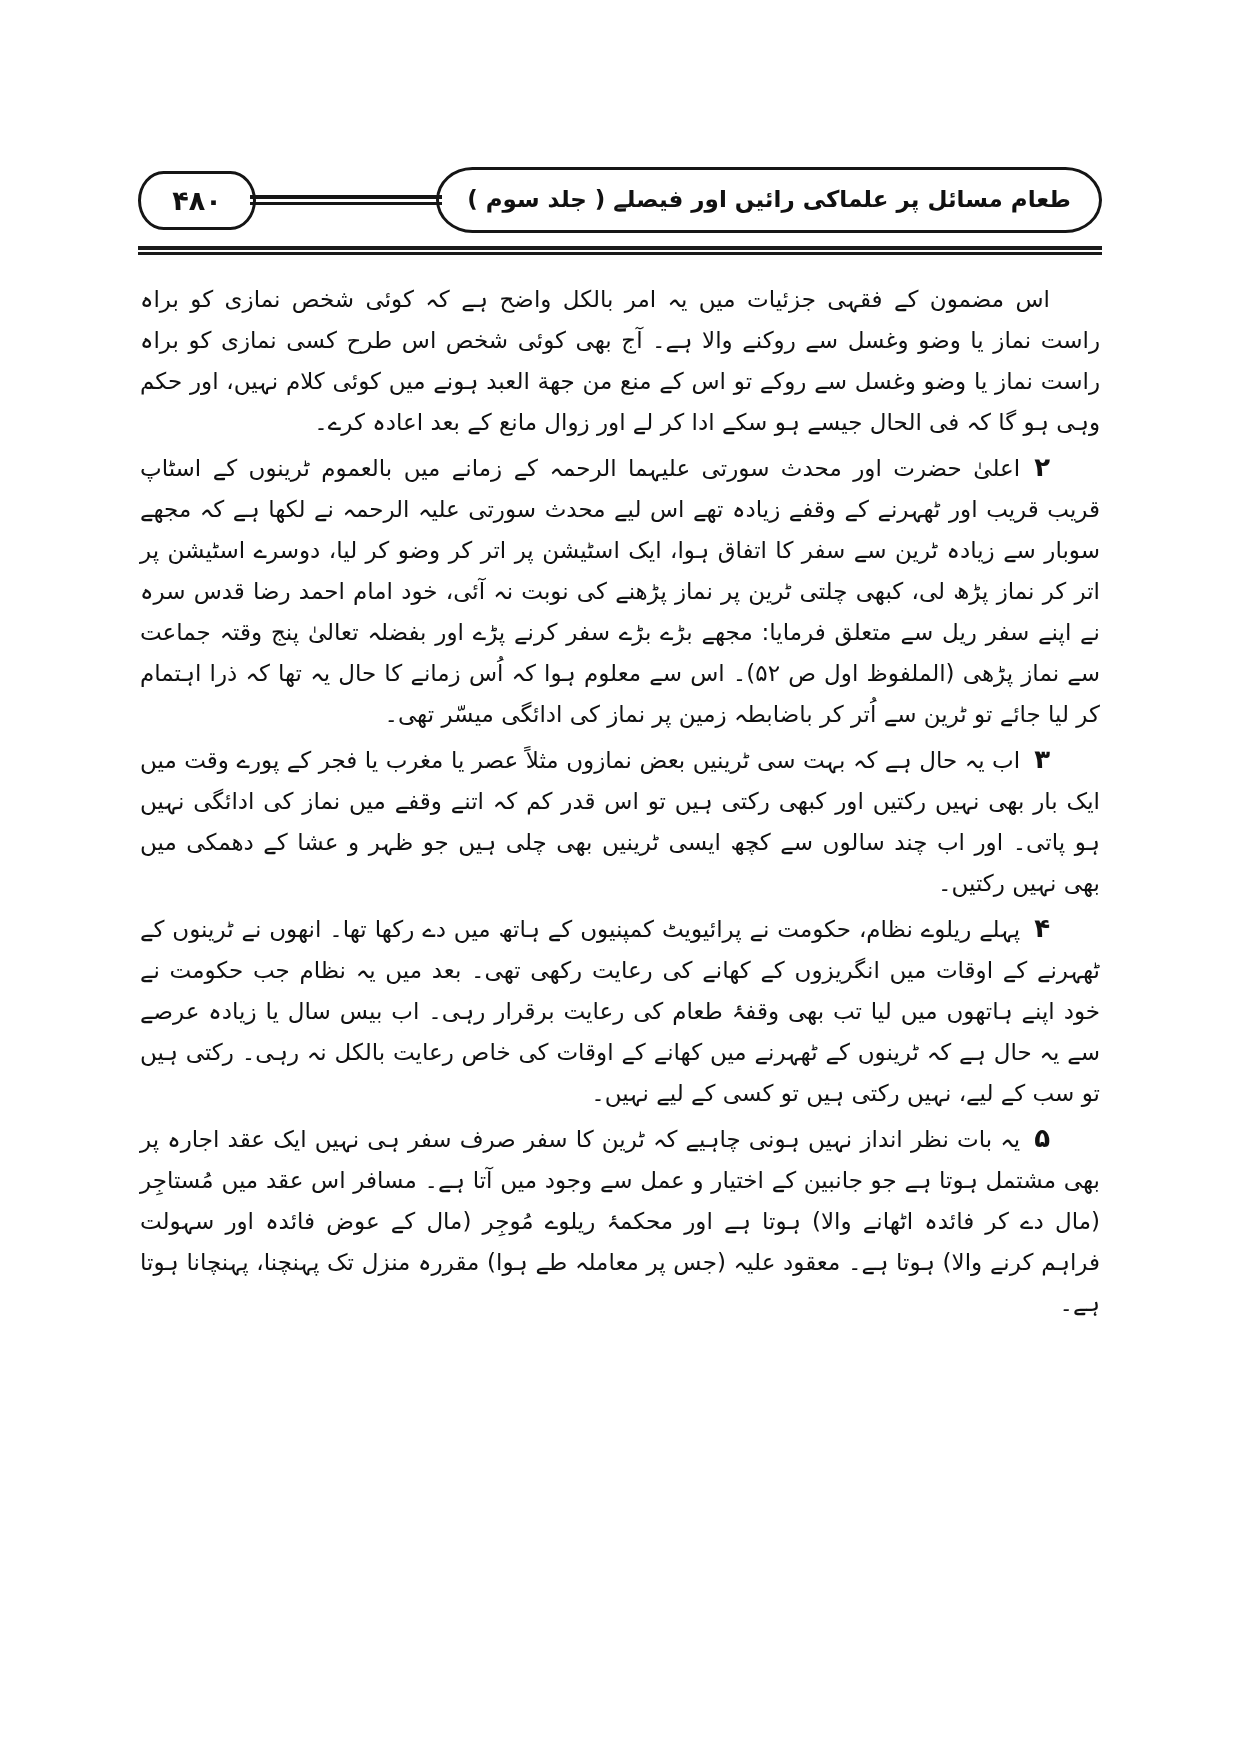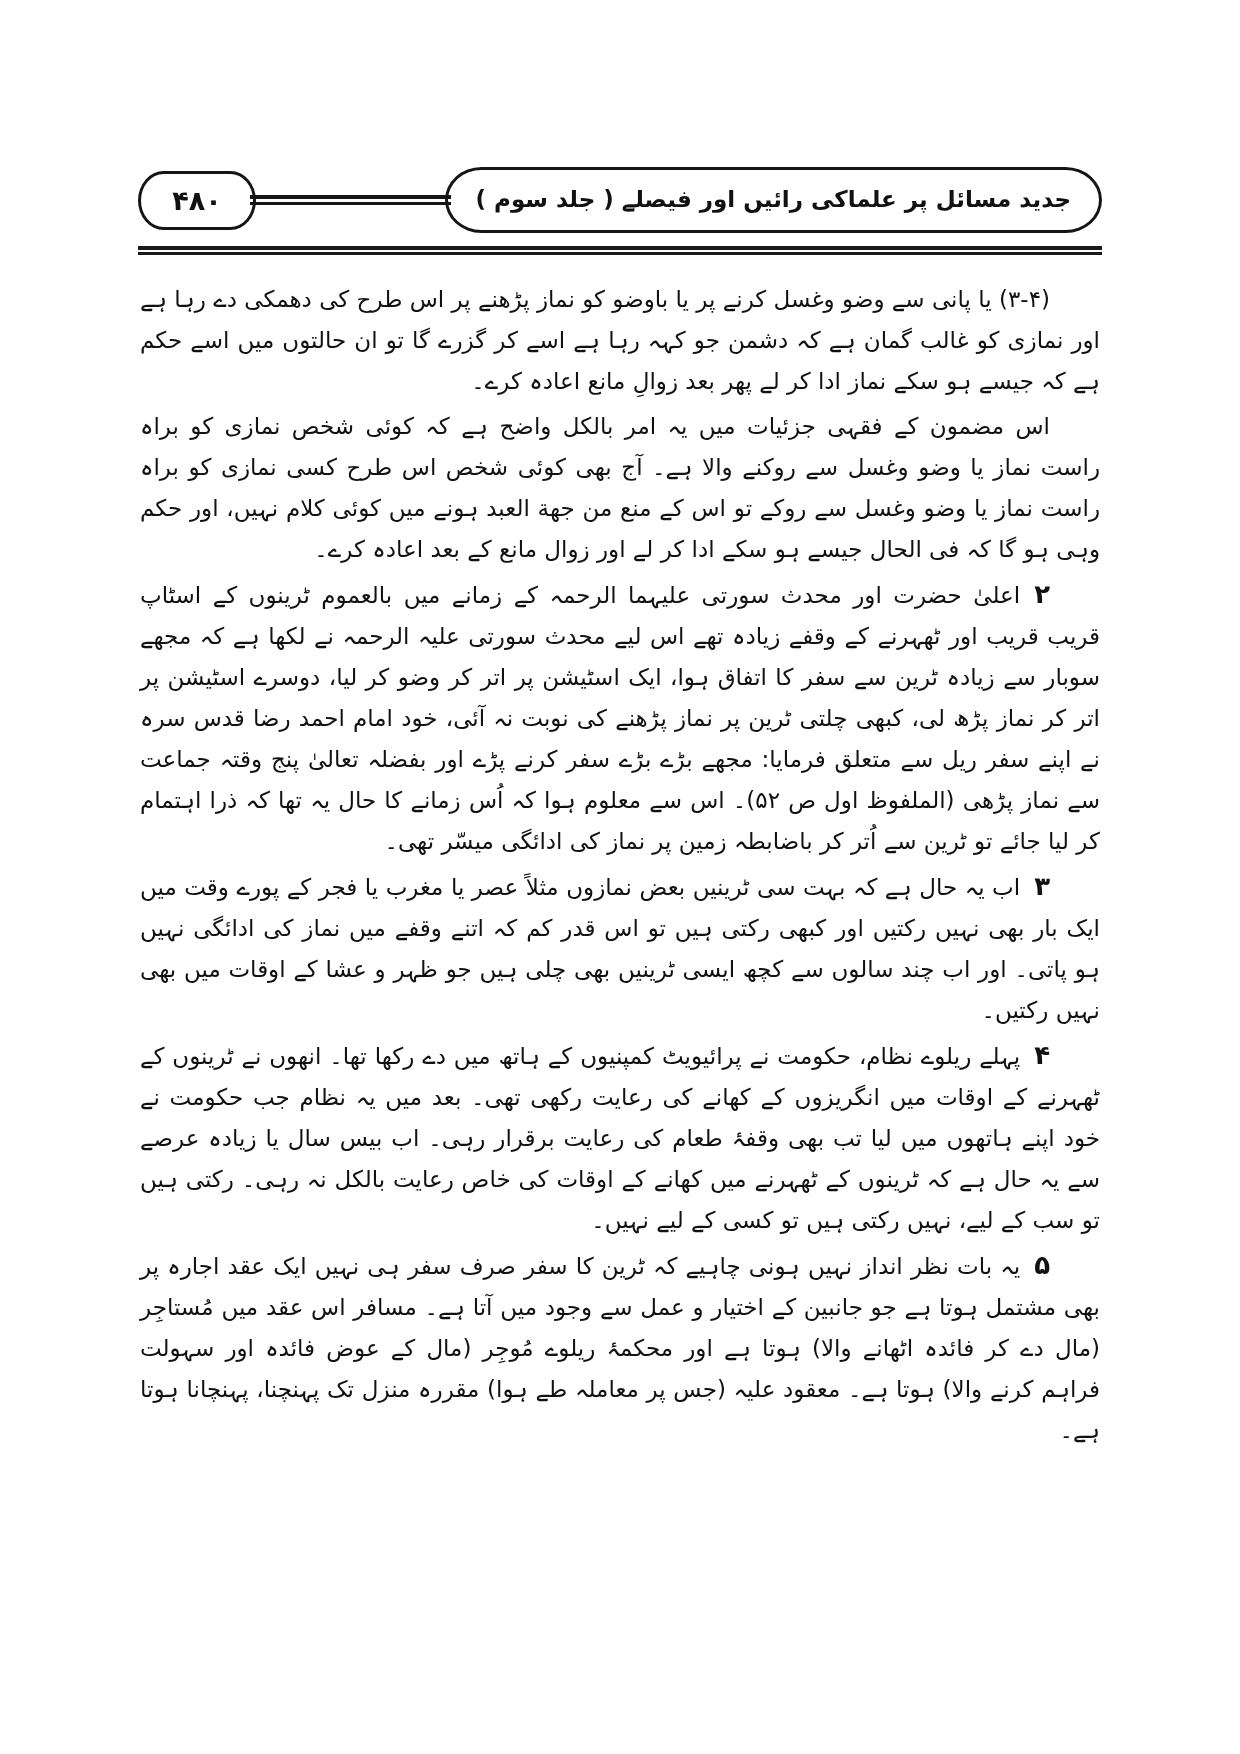--- a/index.html
+++ b/index.html
@@ -76,39 +76,38 @@
   }
 </style>
 </head>
 <body>
 
 <div class="page">
 
   <div class="header">
     <div class="page-num-pill">۴۸۰</div>
     <div class="header-connector"></div>
-    <div class="title-oval">جدید مسائل پر علماکی رائیں اور فیصلے ( جلد سوم )</div>
+    <div class="title-oval">طعام مسائل پر علماکی رائیں اور فیصلے ( جلد سوم )</div>
   </div>
 
   <div class="double-rule"></div>
 
   <div class="body-text">
 
-    <p class="para">(۳-۴) یا پانی سے وضو وغسل کرنے پر یا باوضو کو نماز پڑھنے پر اس طرح کی دھمکی دے رہا ہے اور نمازی کو غالب گمان ہے کہ دشمن جو کہہ رہا ہے اسے کر گزرے گا تو ان حالتوں میں اسے حکم ہے کہ جیسے ہو سکے نماز ادا کر لے پھر بعد زوالِ مانع اعادہ کرے۔</p>
 
     <p class="para">اس مضمون کے فقہی جزئیات میں یہ امر بالکل واضح ہے کہ کوئی شخص نمازی کو براہ راست نماز یا وضو وغسل سے روکنے والا ہے۔ آج بھی کوئی شخص اس طرح کسی نمازی کو براہ راست نماز یا وضو وغسل سے روکے تو اس کے منع من جهة العبد ہونے میں کوئی کلام نہیں، اور حکم وہی ہو گا کہ فی الحال جیسے ہو سکے ادا کر لے اور زوال مانع کے بعد اعادہ کرے۔</p>
 
 
 
     <p class="list-item">
       <span class="item-num">۲</span><span>اعلیٰ حضرت اور محدث سورتی علیہما الرحمہ کے زمانے میں بالعموم ٹرینوں کے اسٹاپ قریب قریب اور ٹھہرنے کے وقفے زیادہ تھے اس لیے محدث سورتی علیہ الرحمہ نے لکھا ہے کہ مجھے سوبار سے زیادہ ٹرین سے سفر کا اتفاق ہوا، ایک اسٹیشن پر اتر کر وضو کر لیا، دوسرے اسٹیشن پر اتر کر نماز پڑھ لی، کبھی چلتی ٹرین پر نماز پڑھنے کی نوبت نہ آئی، خود امام احمد رضا قدس سرہ نے اپنے سفر ریل سے متعلق فرمایا: مجھے بڑے بڑے سفر کرنے پڑے اور بفضلہ تعالیٰ پنج وقتہ جماعت سے نماز پڑھی (الملفوظ اول ص ۵۲)۔ اس سے معلوم ہوا کہ اُس زمانے کا حال یہ تھا کہ ذرا اہتمام کر لیا جائے تو ٹرین سے اُتر کر باضابطہ زمین پر نماز کی ادائگی میسّر تھی۔</span>
     </p>
 
     <p class="list-item">
-      <span class="item-num">۳</span><span>اب یہ حال ہے کہ بہت سی ٹرینیں بعض نمازوں مثلاً عصر یا مغرب یا فجر کے پورے وقت میں ایک بار بھی نہیں رکتیں اور کبھی رکتی ہیں تو اس قدر کم کہ اتنے وقفے میں نماز کی ادائگی نہیں ہو پاتی۔ اور اب چند سالوں سے کچھ ایسی ٹرینیں بھی چلی ہیں جو ظہر و عشا کے اوقات میں بھی نہیں رکتیں۔</span>
+      <span class="item-num">۳</span><span>اب یہ حال ہے کہ بہت سی ٹرینیں بعض نمازوں مثلاً عصر یا مغرب یا فجر کے پورے وقت میں ایک بار بھی نہیں رکتیں اور کبھی رکتی ہیں تو اس قدر کم کہ اتنے وقفے میں نماز کی ادائگی نہیں ہو پاتی۔ اور اب چند سالوں سے کچھ ایسی ٹرینیں بھی چلی ہیں جو ظہر و عشا کے دھمکی میں بھی نہیں رکتیں۔</span>
     </p>
 
     <p class="list-item">
       <span class="item-num">۴</span><span>پہلے ریلوے نظام، حکومت نے پرائیویٹ کمپنیوں کے ہاتھ میں دے رکھا تھا۔ انھوں نے ٹرینوں کے ٹھہرنے کے اوقات میں انگریزوں کے کھانے کی رعایت رکھی تھی۔ بعد میں یہ نظام جب حکومت نے خود اپنے ہاتھوں میں لیا تب بھی وقفۂ طعام کی رعایت برقرار رہی۔ اب بیس سال یا زیادہ عرصے سے یہ حال ہے کہ ٹرینوں کے ٹھہرنے میں کھانے کے اوقات کی خاص رعایت بالکل نہ رہی۔ رکتی ہیں تو سب کے لیے، نہیں رکتی ہیں تو کسی کے لیے نہیں۔</span>
     </p>
 
     <p class="list-item">
       <span class="item-num">۵</span><span>یہ بات نظر انداز نہیں ہونی چاہیے کہ ٹرین کا سفر صرف سفر ہی نہیں ایک عقد اجارہ پر بھی مشتمل ہوتا ہے جو جانبین کے اختیار و عمل سے وجود میں آتا ہے۔ مسافر اس عقد میں مُستاجِر (مال دے کر فائدہ اٹھانے والا) ہوتا ہے اور محکمۂ ریلوے مُوجِر (مال کے عوض فائدہ اور سہولت فراہم کرنے والا) ہوتا ہے۔ معقود علیہ (جس پر معاملہ طے ہوا) مقررہ منزل تک پہنچنا، پہنچانا ہوتا ہے۔</span>
     </p>
 

